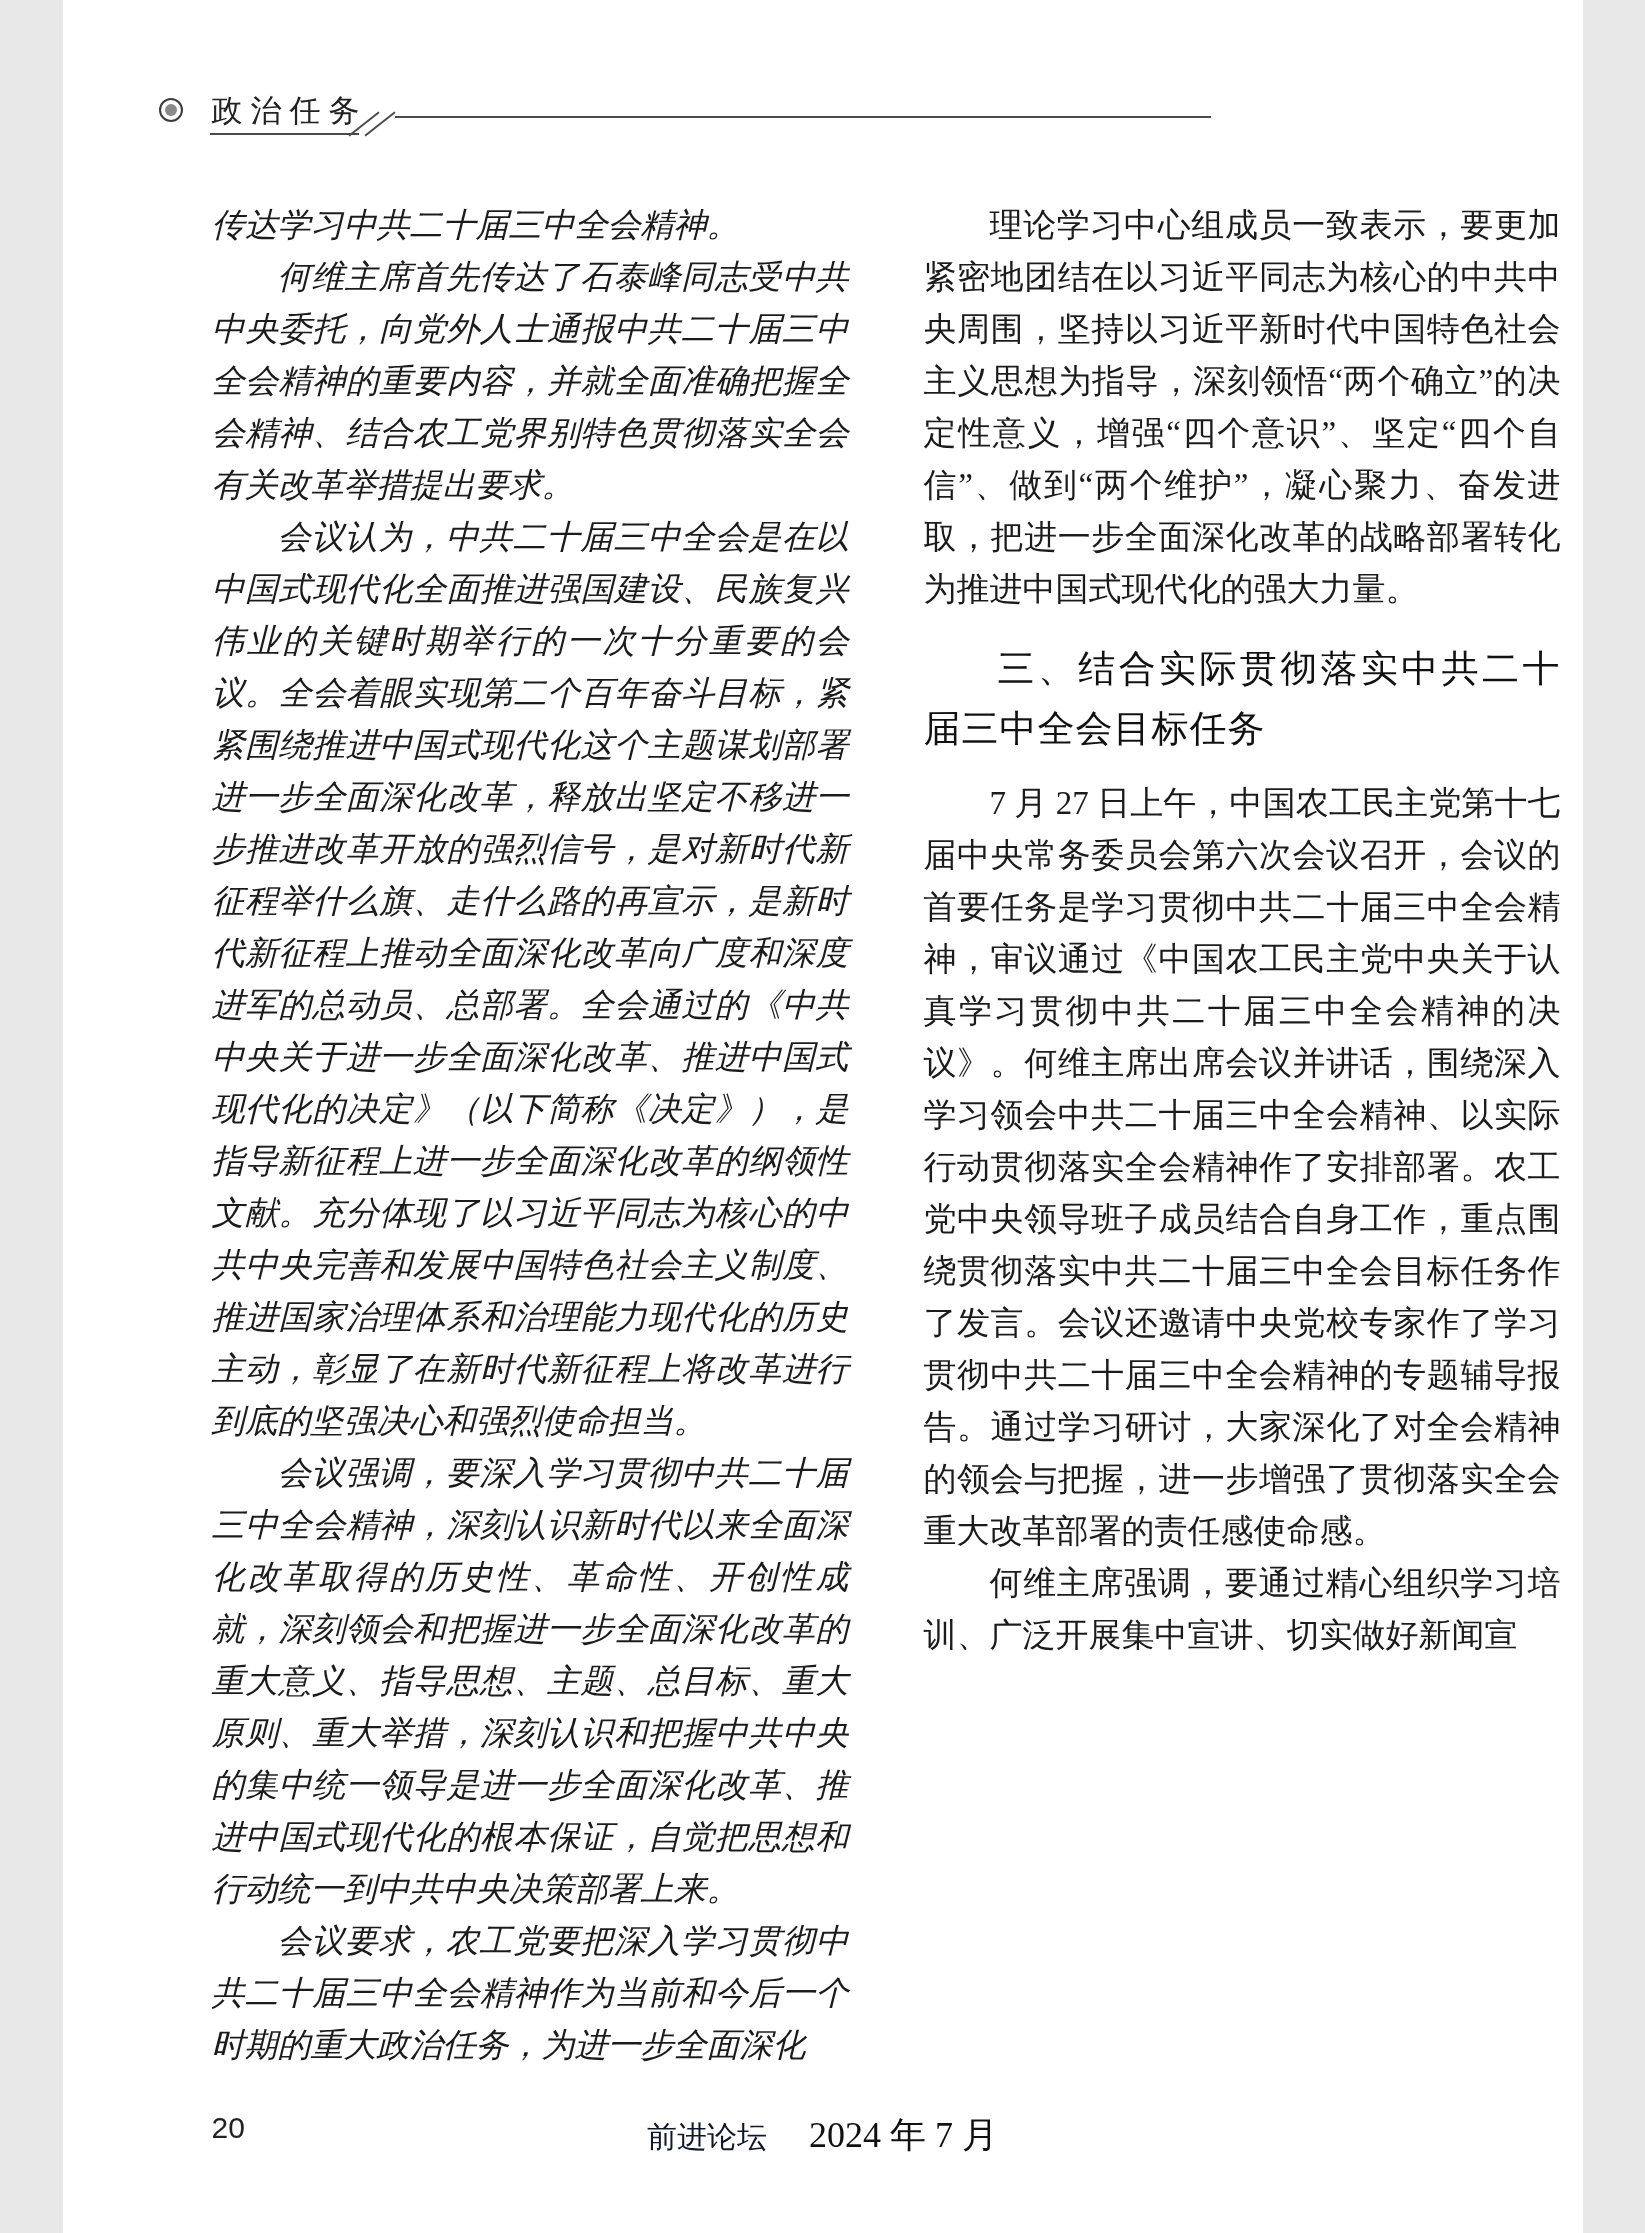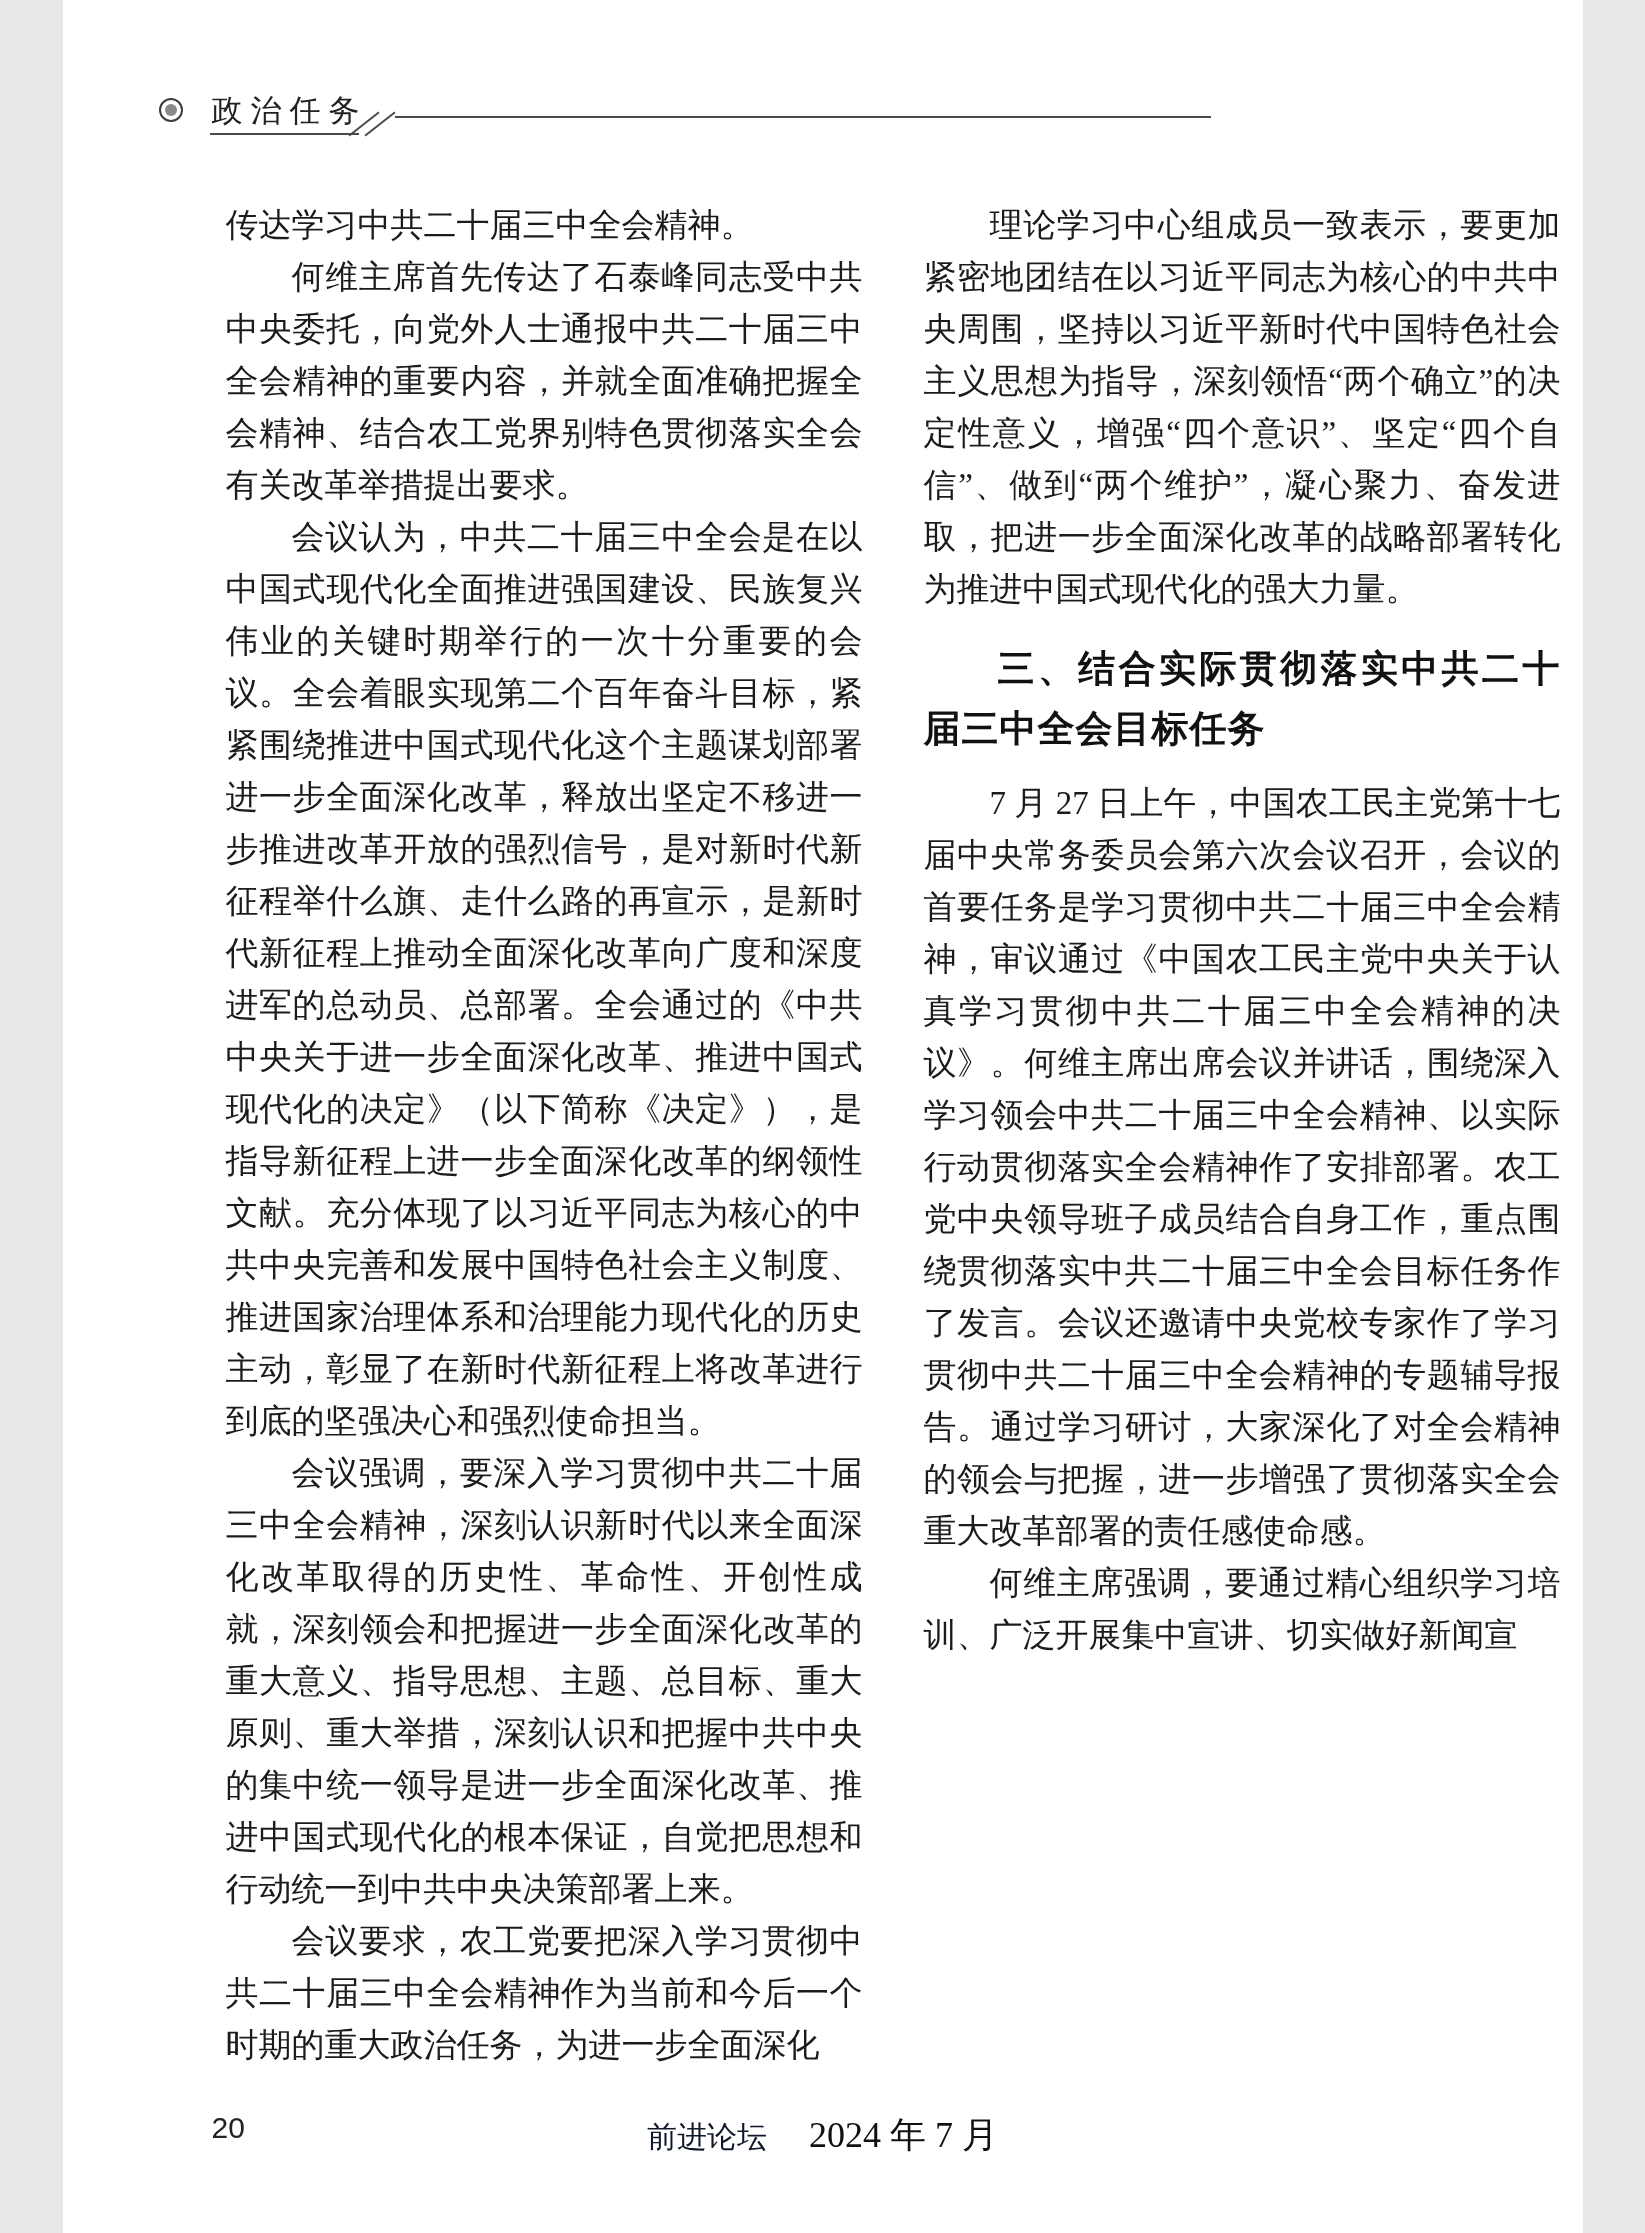--- a/index.html
+++ b/index.html
@@ -44,35 +44,35 @@
     width:2px; height:38px; background:#4a4a4a;
     transform:rotate(52deg);
   }
   .slash-1 { left:300px; }
   .slash-2 { left:316px; }
 
   
   .col {
     position:absolute; top:199px; width:637px;
   }
-  .col-left  { left:163px; }
+  .col-left  { left:149px;font-style:italic; }
   .col-right { left:861px; }
   .col p {
     margin:0;
     font-size:33px;
     line-height:52px;
     text-align:justify;
     text-justify:inter-ideograph;
     color:#1b1b1b;
   }
   .indent { text-indent:2em; }
   .section-heading {
     margin:24px 0 18px 0;
     font-family:"Liberation Sans","DejaVu Sans",sans-serif;
-    font-weight:700;
+    font-weight:400;
     font-size:37px;
     line-height:60px;
     letter-spacing:1px;
     color:#111;
     text-indent:2em;
     text-align:justify;
   }
 
   
   .footer-page-num {

